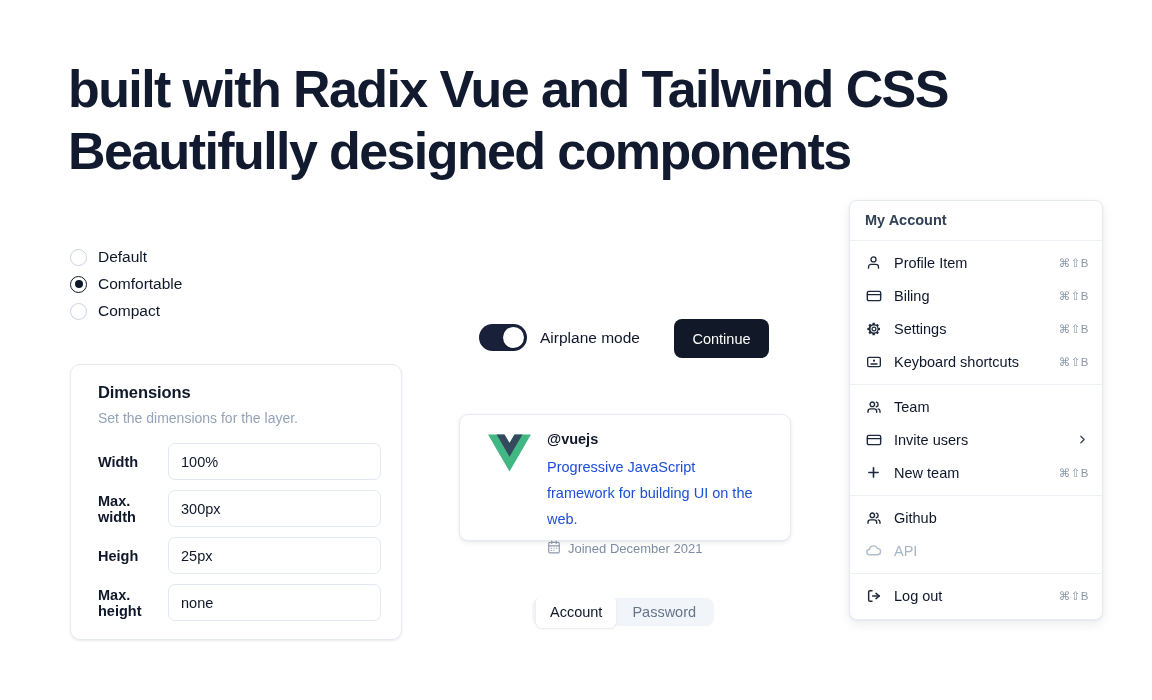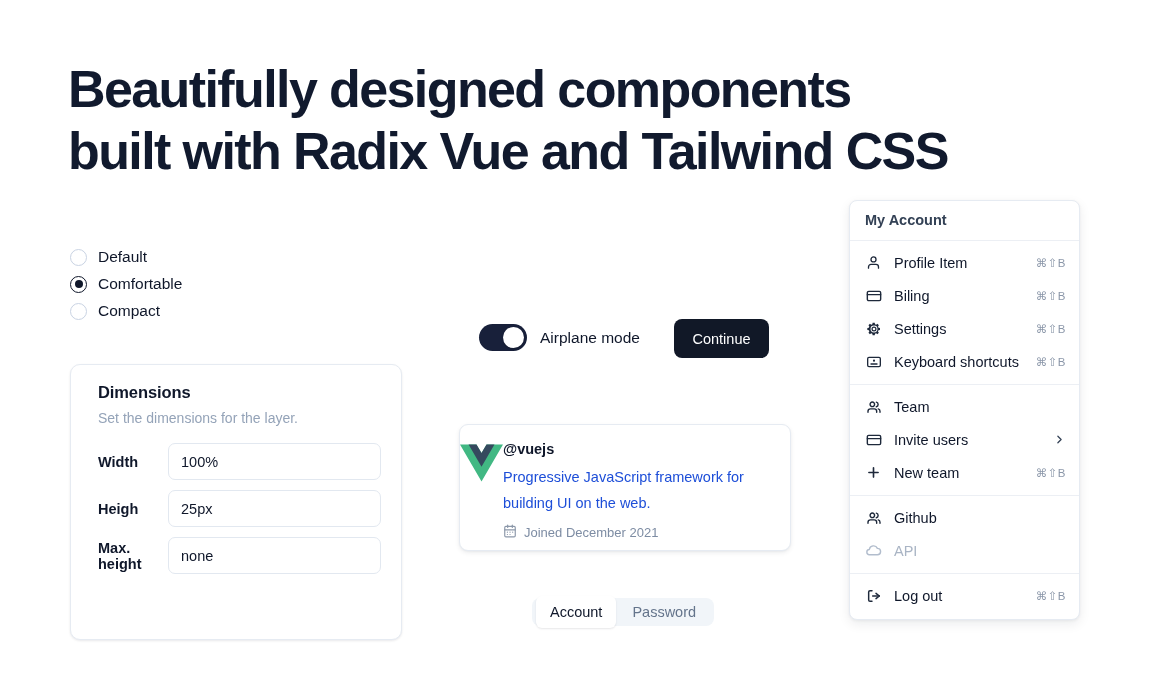--- a/index.html
+++ b/index.html
@@ -171,29 +171,30 @@
     font-family: inherit;
     font-size: 14.5px;
     font-weight: 500;
     cursor: pointer;
   }
 
   
   .hover-card {
     position: absolute;
     left: 459px;
-    top: 424px;
+    top: 414px;
     width: 332px;
     height: 127px;
     background: #ffffff;
     border: 1px solid #e6ebf2;
     border-radius: 9px;
     box-shadow: 0 2px 5px rgba(15,23,42,0.07), 0 1px 2px rgba(15,23,42,0.04);
-    padding: 16px 0;
-    display: flex;
+    padding: 16px 28px;
+    display: flex;
+    gap: 16px;
   }
   .vue-logo { flex: 0 0 auto; width: 43px; height: 38px; margin-top: 3px; }
   .hc-body { flex: 1; min-width: 0; }
   .hc-handle {
     font-size: 14.5px;
     font-weight: 700;
     color: #0f172a;
   }
   .hc-desc {
     margin-top: 7px;
@@ -242,21 +243,21 @@
     background: #ffffff;
     color: #0f172a;
     box-shadow: 0 1px 2px rgba(15,23,42,0.10);
   }
 
   
   .menu {
     position: absolute;
     left: 849px;
     top: 200px;
-    width: 231px;
+    width: 254px;
     background: #ffffff;
     border: 1px solid #e6ebf2;
     border-radius: 8px;
     box-shadow: 0 4px 12px rgba(15,23,42,0.08), 0 1px 3px rgba(15,23,42,0.05);
     overflow: hidden;
     padding-bottom: 1px;
   }
   .menu-header {
     padding: 11px 15px 12px 15px;
     font-size: 14.5px;
@@ -299,22 +300,22 @@
     white-space: nowrap;
   }
   .mi-chevron { flex: 0 0 auto; color: #334155; display: flex; align-items: center; }
 </style>
 </head>
 <body>
 
 <div id="stage">
 
   <div class="hero">
+    <div class="hero-line">built with Radix Vue and Tailwind CSS</div>
     <div class="hero-line">Beautifully designed components</div>
-    <div class="hero-line">built with Radix Vue and Tailwind CSS</div>
   </div>
 
   <div class="radio-group">
     <div class="radio-row">
       <span class="radio-dot"></span>
       <span class="radio-label">Default</span>
     </div>
     <div class="radio-row selected">
       <span class="radio-dot"></span>
       <span class="radio-label">Comfortable</span>
@@ -328,20 +329,24 @@
   <div class="dimensions-card">
     <div class="dim-title">Dimensions</div>
     <div class="dim-sub">Set the dimensions for the layer.</div>
     <div class="dim-rows">
 
       <div class="dim-row">
         <label class="dim-label">Width</label>
         <input class="dim-input" type="text" value="100%" style="">
       </div>
 
+      <div class="dim-row">
+        <label class="dim-label">Max. width</label>
+        <input class="dim-input" type="text" value="300px" style="">
+      </div>
 
       <div class="dim-row">
         <label class="dim-label">Heigh</label>
         <input class="dim-input" type="text" value="25px" style="">
       </div>
 
       <div class="dim-row">
         <label class="dim-label">Max. height</label>
         <input class="dim-input" type="text" value="none" style="">
       </div>

